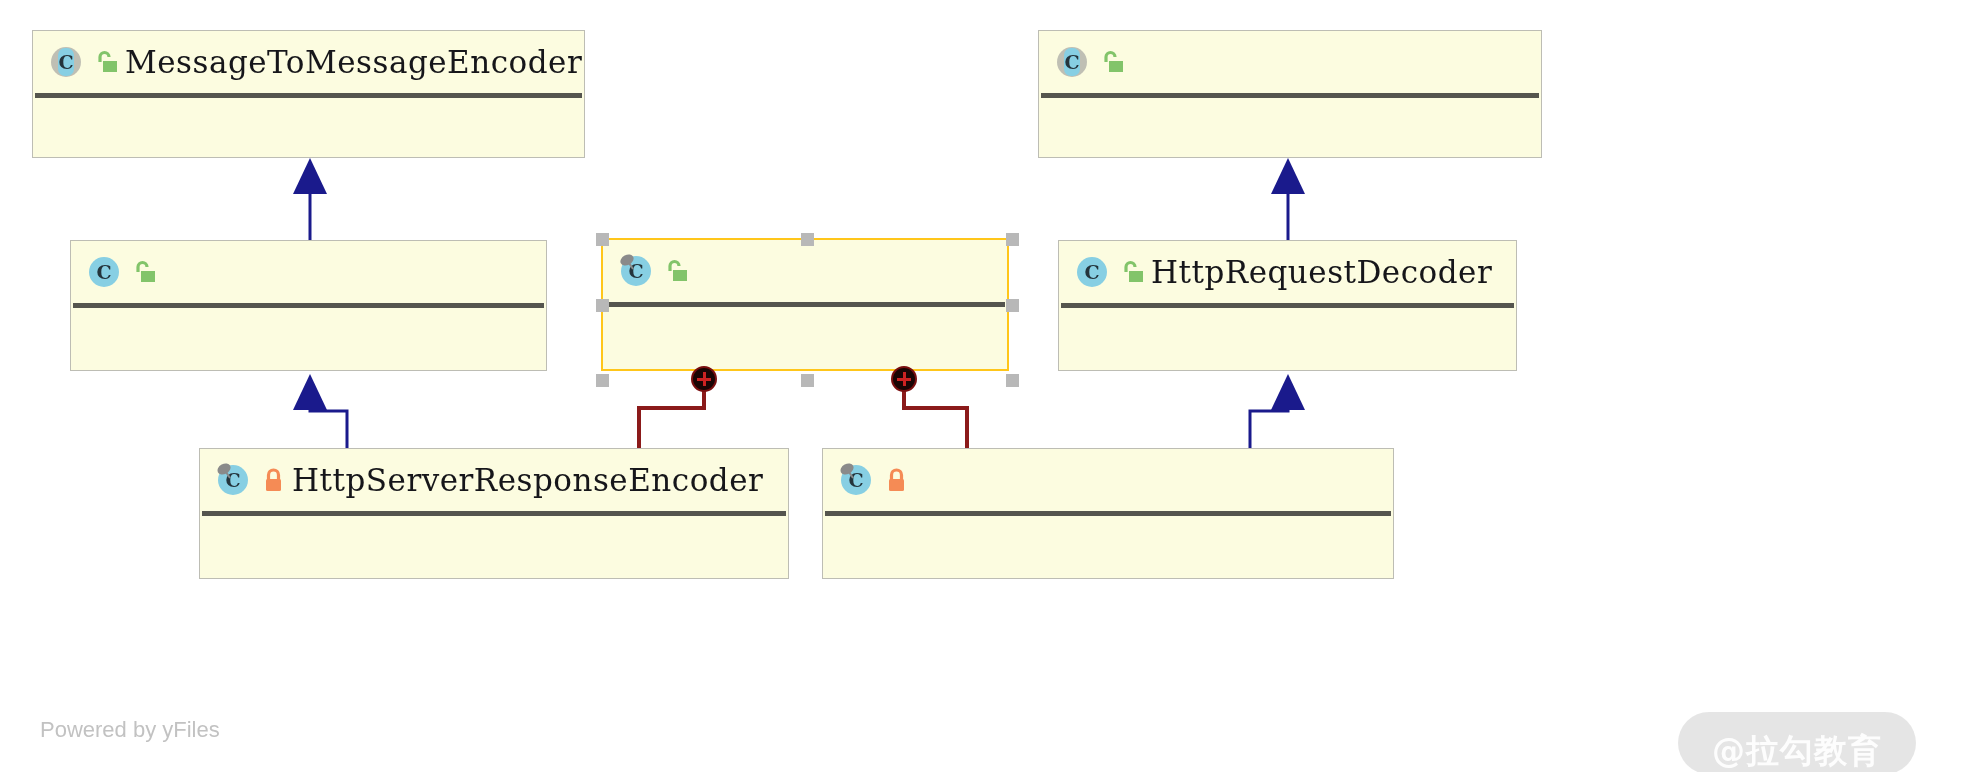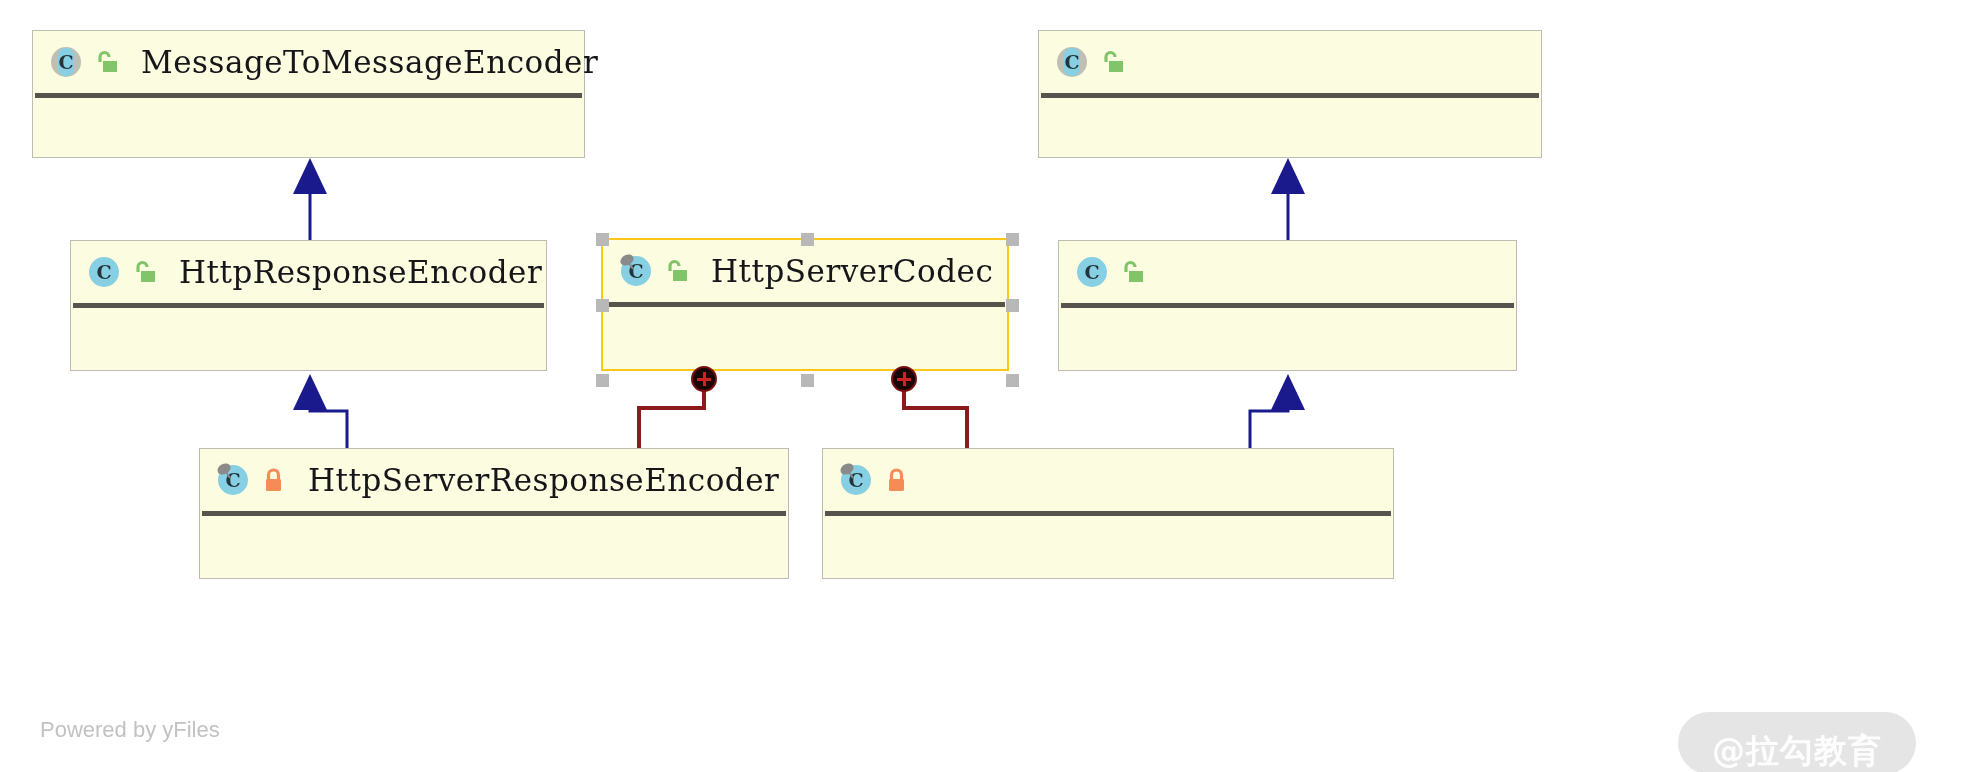--- a/index.html
+++ b/index.html
@@ -36,21 +36,21 @@
   }
   .uml-body{
     height:54px;
   }
   .uml-title{
     font-family:"DejaVu Serif", serif;
     font-size:31px;
     color:#16161a;
     letter-spacing:0.5px;
     white-space:nowrap;
-    margin-left:22px;
+    margin-left:6px;
   }
 
   
   .icon-wrap{position:relative;width:38px;height:38px;flex:0 0 38px;}
   .icon-wrap svg{display:block;}
 
   .lock-wrap{position:relative;width:24px;height:26px;flex:0 0 24px;margin-left:10px;}
   .lock-wrap svg{display:block;}
 
   
@@ -196,60 +196,59 @@
               <circle cx="19" cy="19" r="15" fill="#87cfe3"></circle>
               <text x="19" y="26" text-anchor="middle" font-family="DejaVu Serif, serif" font-size="19" font-weight="bold" fill="#24343c">C</text>
             </svg>
           </span>
           <span class="lock-wrap">
             <svg width="24" height="26" viewBox="0 0 24 26">
               <path d="M 5 13 L 5 8 A 4.5 4.5 0 0 1 14 8" stroke="#82c46a" stroke-width="3.2" fill="none"></path>
               <rect x="8" y="12" width="14" height="11" fill="#82c46a"></rect>
             </svg>
           </span>
-          <span class="uml-title">HttpResponseEncoder</span>
         </div>
         <div class="uml-divider"></div>
         <div class="uml-body"></div>
       </div>
       <div class="uml-node selected" style="left: 601px; top: 238px; width: 408px; height: 133px;">
         <div class="uml-header">
           <span class="icon-wrap">
             <svg width="38" height="38" viewBox="0 0 38 38">
               <circle cx="19" cy="19" r="15" fill="#87cfe3"></circle>
               <text x="19" y="26" text-anchor="middle" font-family="DejaVu Serif, serif" font-size="19" font-weight="bold" fill="#24343c">C</text>
               <ellipse cx="10" cy="8" rx="7" ry="5" fill="#8a8a8a" transform="rotate(-28 10 8)"></ellipse>
               <path d="M 12 11 L 16 17" stroke="#8a8a8a" stroke-width="2" fill="none"></path>
             </svg>
           </span>
           <span class="lock-wrap">
             <svg width="24" height="26" viewBox="0 0 24 26">
               <path d="M 5 13 L 5 8 A 4.5 4.5 0 0 1 14 8" stroke="#82c46a" stroke-width="3.2" fill="none"></path>
               <rect x="8" y="12" width="14" height="11" fill="#82c46a"></rect>
             </svg>
           </span>
-          <span class="uml-title">HttpServerCodec</span>
         </div>
         <div class="uml-divider"></div>
         <div class="uml-body"></div>
       </div>
       <div class="uml-node" style="left: 1058px; top: 240px; width: 459px; height: 131px;">
         <div class="uml-header">
           <span class="icon-wrap">
             <svg width="38" height="38" viewBox="0 0 38 38">
               <circle cx="19" cy="19" r="15" fill="#87cfe3"></circle>
               <text x="19" y="26" text-anchor="middle" font-family="DejaVu Serif, serif" font-size="19" font-weight="bold" fill="#24343c">C</text>
             </svg>
           </span>
           <span class="lock-wrap">
             <svg width="24" height="26" viewBox="0 0 24 26">
               <path d="M 5 13 L 5 8 A 4.5 4.5 0 0 1 14 8" stroke="#82c46a" stroke-width="3.2" fill="none"></path>
               <rect x="8" y="12" width="14" height="11" fill="#82c46a"></rect>
             </svg>
           </span>
+          <span class="uml-title">HttpRequestDecoder</span>
         </div>
         <div class="uml-divider"></div>
         <div class="uml-body"></div>
       </div>
       <div class="uml-node" style="left: 199px; top: 448px; width: 590px; height: 131px;">
         <div class="uml-header">
           <span class="icon-wrap">
             <svg width="38" height="38" viewBox="0 0 38 38">
               <circle cx="19" cy="19" r="15" fill="#87cfe3"></circle>
               <text x="19" y="26" text-anchor="middle" font-family="DejaVu Serif, serif" font-size="19" font-weight="bold" fill="#24343c">C</text>

